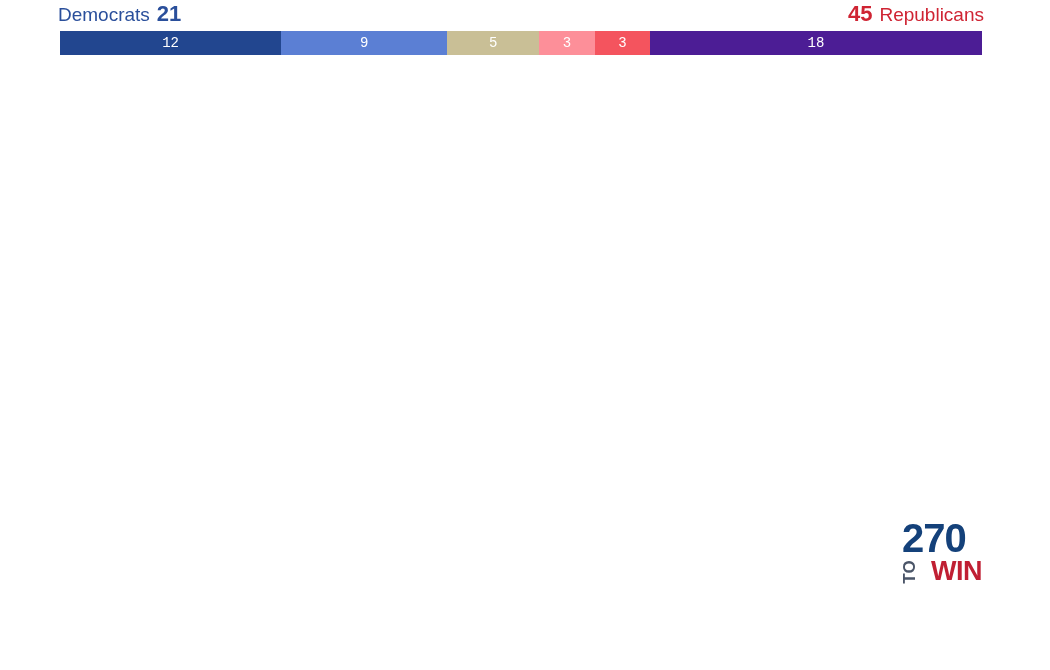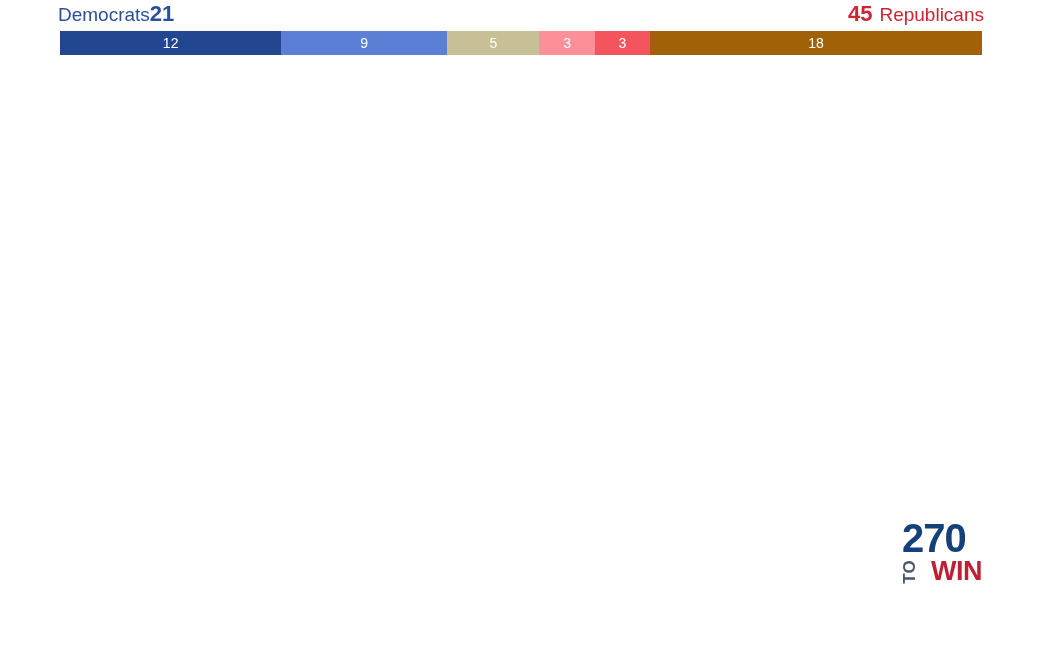--- a/index.html
+++ b/index.html
@@ -39,21 +39,21 @@
     white-space: nowrap;
   }
   .party-label .count {
     font-weight: bold;
     font-size: 22px;
   }
   .dem-label {
     left: 58px;
     color: #2a4f9b;
   }
-  .dem-label .count { }
+  .dem-label .count { margin-left: 7px; }
   .rep-label {
     right: 66px;
     color: #cf2433;
     text-align: right;
   }
   .rep-label .count { margin-right: 7px; }
 
   
   .legend-bar {
     position: absolute;
@@ -65,20 +65,21 @@
   }
   .legend-seg {
     height: 24px;
     display: flex;
     align-items: center;
     justify-content: center;
     color: #ffffff;
     font-size: 14px;
     line-height: 14px;
     box-sizing: border-box;
+    font-family: Liberation Mono, monospace;
   }
 
   
   .map-wrap {
     position: absolute;
     left: 0;
     top: 62px;
     width: 1050px;
     height: 608px;
   }
@@ -174,21 +175,21 @@
       </div>
       <div class="legend-seg" style="background: rgb(201, 191, 150); width: 10%;">
         <span>5</span>
       </div>
       <div class="legend-seg" style="background: rgb(253, 143, 153); width: 6%;">
         <span>3</span>
       </div>
       <div class="legend-seg" style="background: rgb(244, 84, 94); width: 6%;">
         <span>3</span>
       </div>
-      <div class="legend-seg" style="background: #a16207; width: 36%; justify-content: center;">
+      <div class="legend-seg" style="background: #4c1d95; width: 36%; justify-content: center;">
         <span>18</span>
       </div>
     </div>
 
   <div class="map-wrap">
     <svg class="usmap" viewBox="0 0 1050 608" xmlns="http://www.w3.org/2000/svg">
       <g id="state-shapes">
           <path class="st" d="98,38 120,30 135,24 150,22 168,20 196,18 224,16 226,32 227,50 228,66 196,68 168,70 140,72 118,73 112,60 104,48z" fill="#dcdcdc"></path>
           <path class="st" d="77,86 90,78 104,74 112,73 140,72 168,70 196,68 228,66 230,96 232,126 212,130 190,133 166,136 142,139 118,142 98,144 90,122 83,104z" fill="#5b7fd4"></path>
           <path class="st" d="62,156 74,148 90,144 98,144 118,142 142,139 148,162 152,188 156,214 120,250 116,272 120,300 134,340 152,374 160,394 138,394 122,380 106,356 92,330 80,300 70,268 64,232 61,196z" fill="#22468f"></path>

